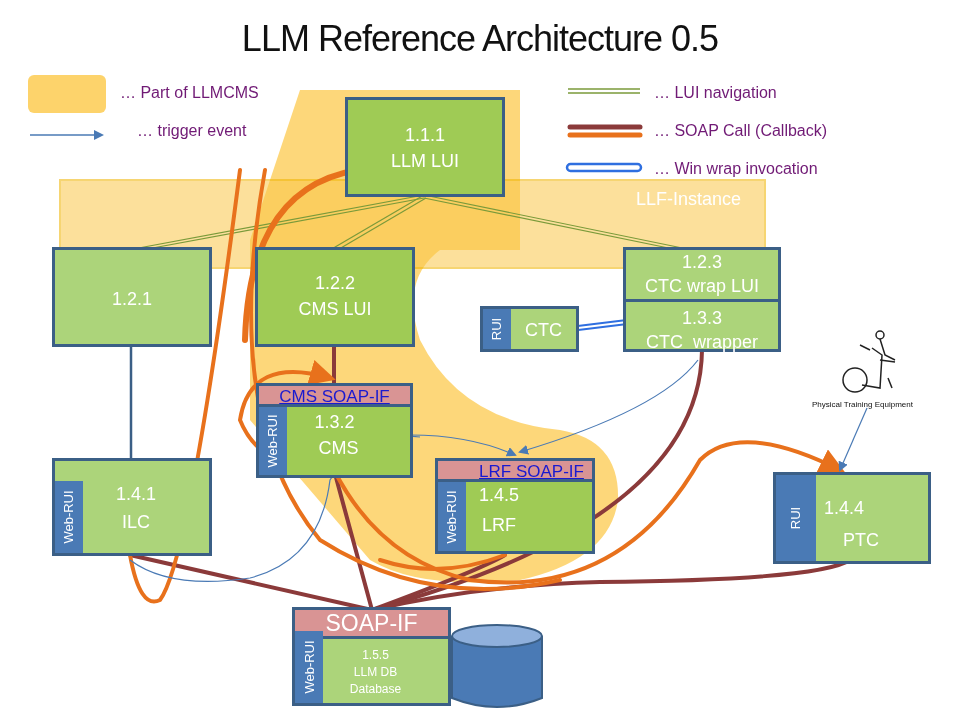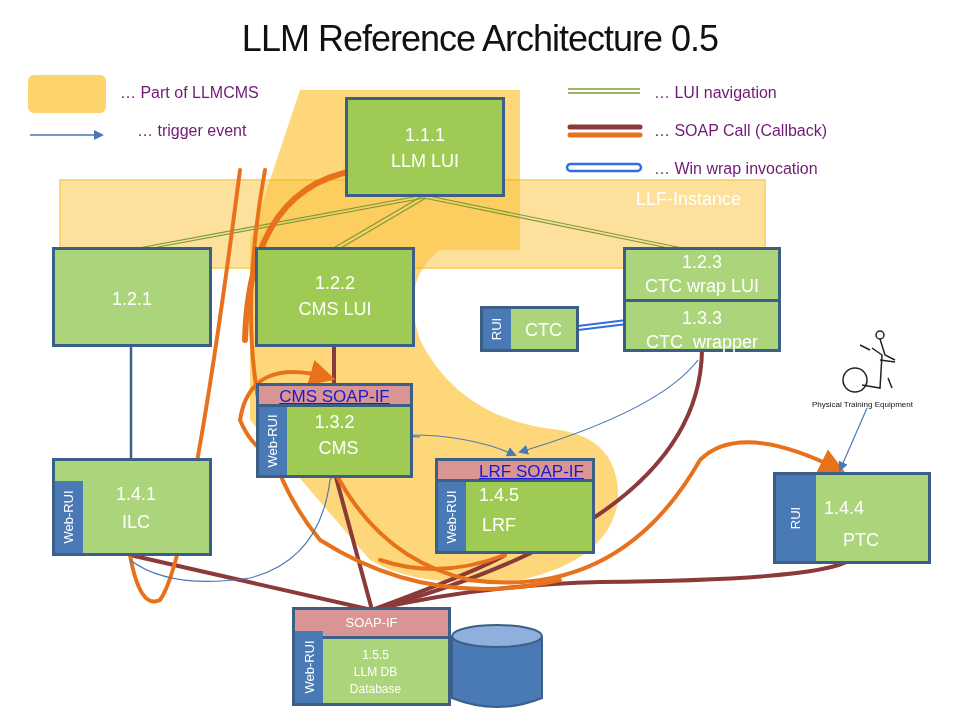--- a/index.html
+++ b/index.html
@@ -178,21 +178,21 @@
 </div>
 
 <div class="box" style="left:773px;top:472px;width:158px;height:92px;">
   <div class="side" style="width:40px;">
       <span>RUI</span>
     </div>
   <span style="position:absolute;left:48px;top:20px;">1.4.4</span>
   <span style="position:absolute;left:54px;top:52px;margin-left:13px;">PTC</span>
 </div>
 
-<div class="soap" style="left:292px;top:607px;width:159px;height:30px;border:3px solid #3b5f86;border-bottom:none;color:#fff;font-size:13px;line-height:26px;">
+<div class="soap" style="left:292px;top:607px;width:159px;height:30px;border:3px solid #3b5f86;border-bottom:none;color:#fff;font-size:23px;line-height:26px;">
   <span>SOAP-IF</span>
 </div>
 <div class="box" style="left:292px;top:636px;width:159px;height:70px;font-size:12px;line-height:17px;">
   <div class="side" style="width:28px;top:-8px;">
       <span>Web-RUI</span>
     </div>
   <span style="position:absolute;left:28px;right:20px;top:8px;">1.5.5</span>
   <span style="position:absolute;left:28px;right:20px;top:25px;">LLM DB</span>
   <span style="position:absolute;left:28px;right:20px;top:42px;">Database</span>
 </div>

